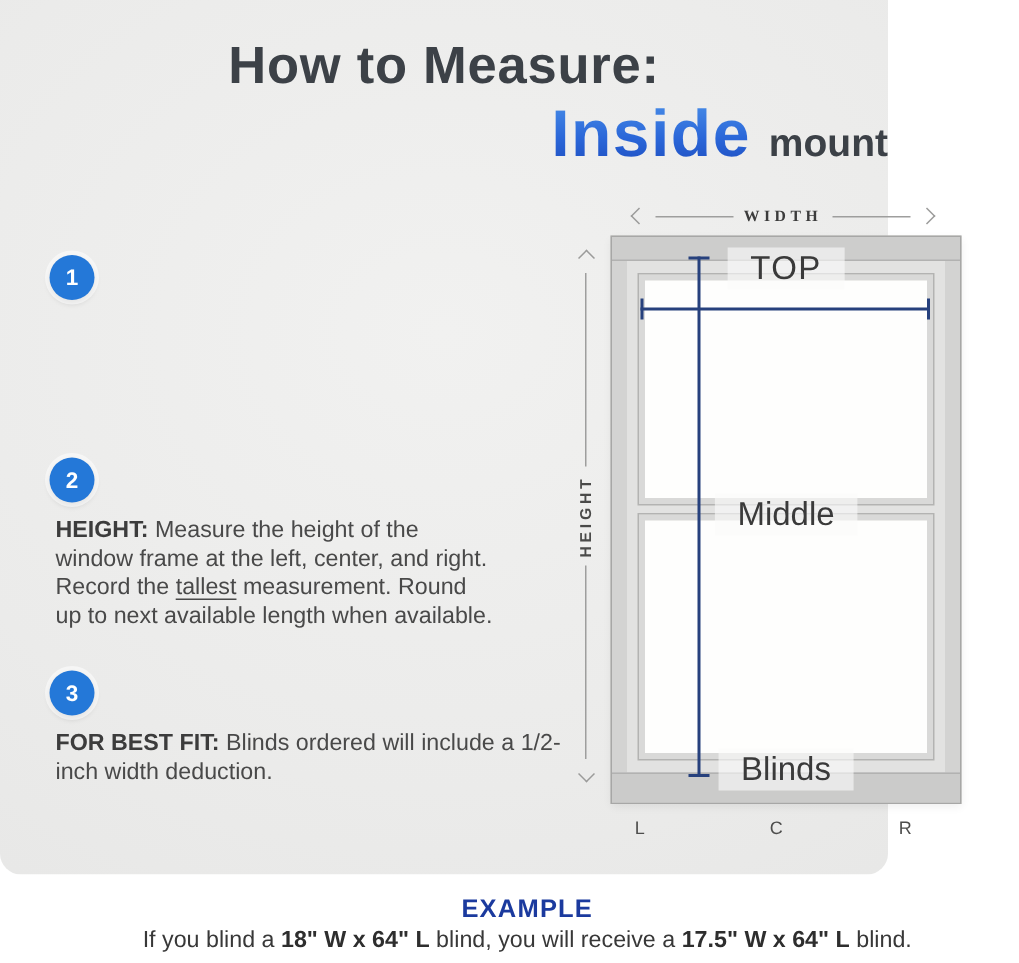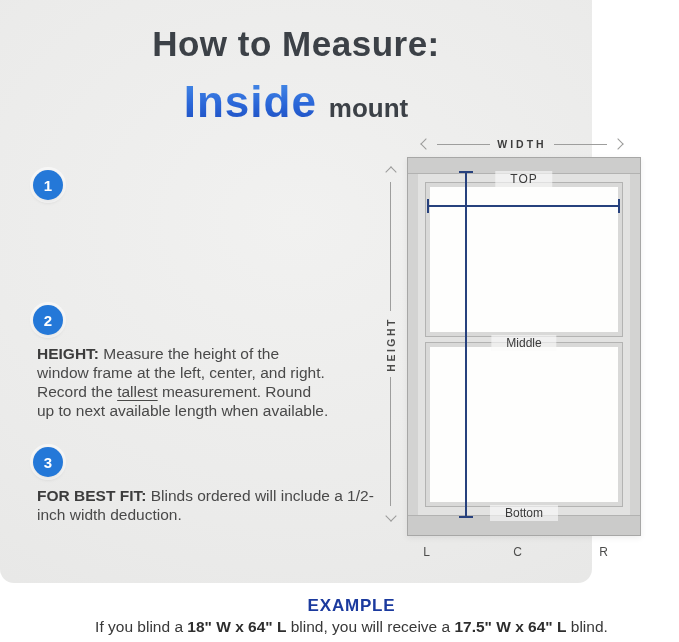--- a/index.html
+++ b/index.html
@@ -7,21 +7,21 @@
   .canvas { position:relative; width:679px; height:642px; overflow:hidden; background:#ffffff; }
 
   
   .main { position:absolute; left:0; top:0; width:592px; height:583px;
           background:radial-gradient(115% 95% at 50% 38%, #f1f1f0 0%, #ebebea 55%, #e5e5e4 100%);
           border-radius:0 0 14px 14px; }
 
   
   .hgroup { position:absolute; top:24px; left:0; right:0; text-align:center; }
   .t1 { margin:0; font-size:35px; font-weight:700; color:#3c4147; letter-spacing:.5px; }
-  .t2 { margin-top:13px; display:flex; justify-content:center; align-items:baseline; gap:12px; }
+  .t2 { margin-top:1px; display:flex; justify-content:flex-end; align-items:baseline; gap:12px; }
   .t2 .hl { font-size:44px; font-weight:700; letter-spacing:1px;
             background:linear-gradient(180deg,#4a90e9 0%,#2a66d8 55%,#1c4abc 100%);
             -webkit-background-clip:text; background-clip:text; color:transparent; }
   .t2 .sfx { font-size:26px; font-weight:600; color:#3c4147; }
 
   
   .step { position:absolute; left:33px; }
   .step.s1 { top:170px; } .step.s2 { top:305px; } .step.s3 { top:447px; }
   .num { width:30px; height:30px; border-radius:50%; background:#2478d8; color:#fff;
          font-size:15px; font-weight:700; display:flex; align-items:center; justify-content:center;
@@ -44,41 +44,41 @@
   .pane { background:#fefefd; border:4px solid #d9d9d8; outline:1px solid #b3b3b2; }
   .pane.upper { flex:157; } .pane.lower { flex:167; }
 
   
   .chev { flex:none; width:7px; height:7px; border:0 solid #9b9b9a; }
   .chev.left  { border-left-width:1.5px;  border-bottom-width:1.5px; transform:rotate(45deg); }
   .chev.right { border-right-width:1.5px; border-top-width:1.5px;    transform:rotate(45deg); }
   .chev.up    { border-left-width:1.5px;  border-top-width:1.5px;    transform:rotate(45deg); }
   .chev.down  { border-right-width:1.5px; border-bottom-width:1.5px; transform:rotate(45deg); }
   .width-arrow { position:absolute; left:44px; top:5px; width:200px; height:12px;
-                 display:flex; align-items:center; gap:7px; z-index:2; }
+                 display:flex; align-items:center; gap:7px; z-index:2;font-family:Liberation Serif, serif; }
   .aline { flex:1; height:1px; background:#9e9e9d; }
   .atext { font-size:10.5px; font-weight:600; letter-spacing:3px; color:#3c3c3c; }
   .height-arrow { position:absolute; left:6px; top:35px; width:13px; height:352px;
                   display:flex; flex-direction:column; align-items:center; gap:6px; z-index:2; }
   .vline { flex:1; width:1px; background:#9e9e9d; }
   .vtext { font-size:10.5px; font-weight:600; letter-spacing:2.5px; color:#4a4a49;
            writing-mode:vertical-rl; transform:rotate(180deg); }
 
   
   .mline { position:absolute; background:#27417d; z-index:3; }
   .mline.v { left:87px; top:38px; width:2px; height:347px; }
   .mline.v::before, .mline.v::after { content:''; position:absolute; left:-6px; width:14px; height:2px; background:#27417d; }
   .mline.v::before { top:0; } .mline.v::after { bottom:0; }
   .mline.h { left:49px; top:72px; width:193px; height:2px; }
   .mline.h::before, .mline.h::after { content:''; position:absolute; top:-6px; width:2px; height:14px; background:#27417d; }
   .mline.h::before { left:0; } .mline.h::after { right:0; }
 
   
   .plabel { position:absolute; transform:translate(-50%,-50%); z-index:4; white-space:nowrap;
-            background:rgba(250,250,250,.62); padding:1px 15px; font-size:12px; color:#3a3a3a; }
+            background:rgba(250,250,250,.62); padding:1px 15px; font-size:22px; color:#3a3a3a; }
   .plabel.top { left:146px; top:46px; letter-spacing:1px; }
   .plabel.mid { left:146px; top:210px; }
   .plabel.bot { left:146px; top:380px; }
 
   .marker { position:absolute; top:412px; transform:translateX(-50%); font-size:12px;
             letter-spacing:1px; color:#4d4d4c; }
   .marker.l { left:49px; } .marker.c { left:140px; } .marker.r { left:226px; }
 
   
   .example { position:absolute; left:0; bottom:0; width:679px; height:59px; background:#ffffff; text-align:center;padding-left:12px; }
@@ -139,21 +139,21 @@
           <div class="pane lower"></div>
         </div>
         <div class="sill"></div>
       </div>
 
       <div class="mline v"></div>
       <div class="mline h"></div>
 
       <span class="plabel top">TOP</span>
       <span class="plabel mid">Middle</span>
-      <span class="plabel bot">Bottom</span>
+      <span class="plabel bot">Blinds</span>
 
       <span class="marker l">L</span>
       <span class="marker c">C</span>
       <span class="marker r">R</span>
     </div>
   </div>
 
   <div class="example">
     <div class="ex-head">EXAMPLE</div>
     <p class="ex-text"><span>If you blind a </span><strong>18" W x 64" L</strong><span> blind, you will receive a </span><strong>17.5" W x 64" L</strong><span> blind.</span></p>

